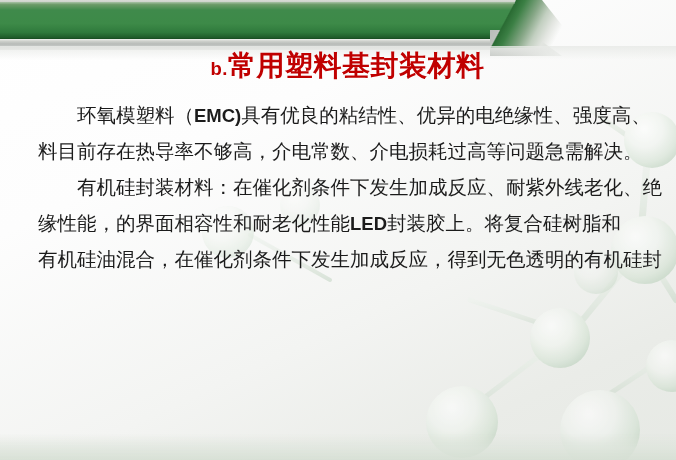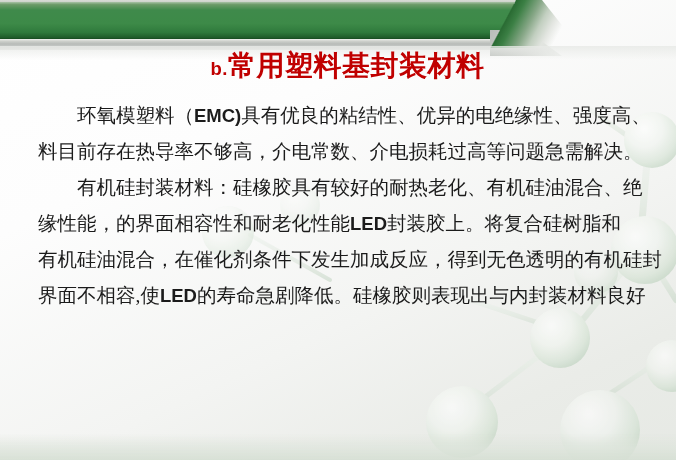--- a/index.html
+++ b/index.html
@@ -196,20 +196,19 @@
   <div class="title">
     <span class="lat">b.</span><span>常用塑料基封装材料</span>
   </div>
 
   <div class="body">
     <div class="para" id="p0">
         <span class="ln indent"><span>环氧模塑料（</span><span class="lat">EMC)</span><span>具有优良的粘结性、优异的电绝缘性、强度高、</span></span>
         <span class="ln"><span>料目前存在热导率不够高，介电常数、介电损耗过高等问题急需解决。</span></span>
       </div>
     <div class="para" id="p1">
-        <span class="ln indent"><span>有机硅封装材料：硅橡胶具有较好的耐热老化、有机硅油混合、绝</span></span>
+        <span class="ln indent"><span>有机硅封装材料：在催化剂条件下发生加成反应、耐紫外线老化、绝</span></span>
         <span class="ln"><span>缘性能，的界面相容性和耐老化性能</span><span class="lat">LED</span><span>封装胶上。将复合硅树脂和</span></span>
         <span class="ln"><span>有机硅油混合，在催化剂条件下发生加成反应，得到无色透明的有机硅封</span></span>
-        <span class="ln"><span>界面不相容,使</span><span class="lat">LED</span><span>的寿命急剧降低。硅橡胶则表现出与内封装材料良好</span></span>
       </div>
   </div>
 
 </div>
 
 </body></html>

